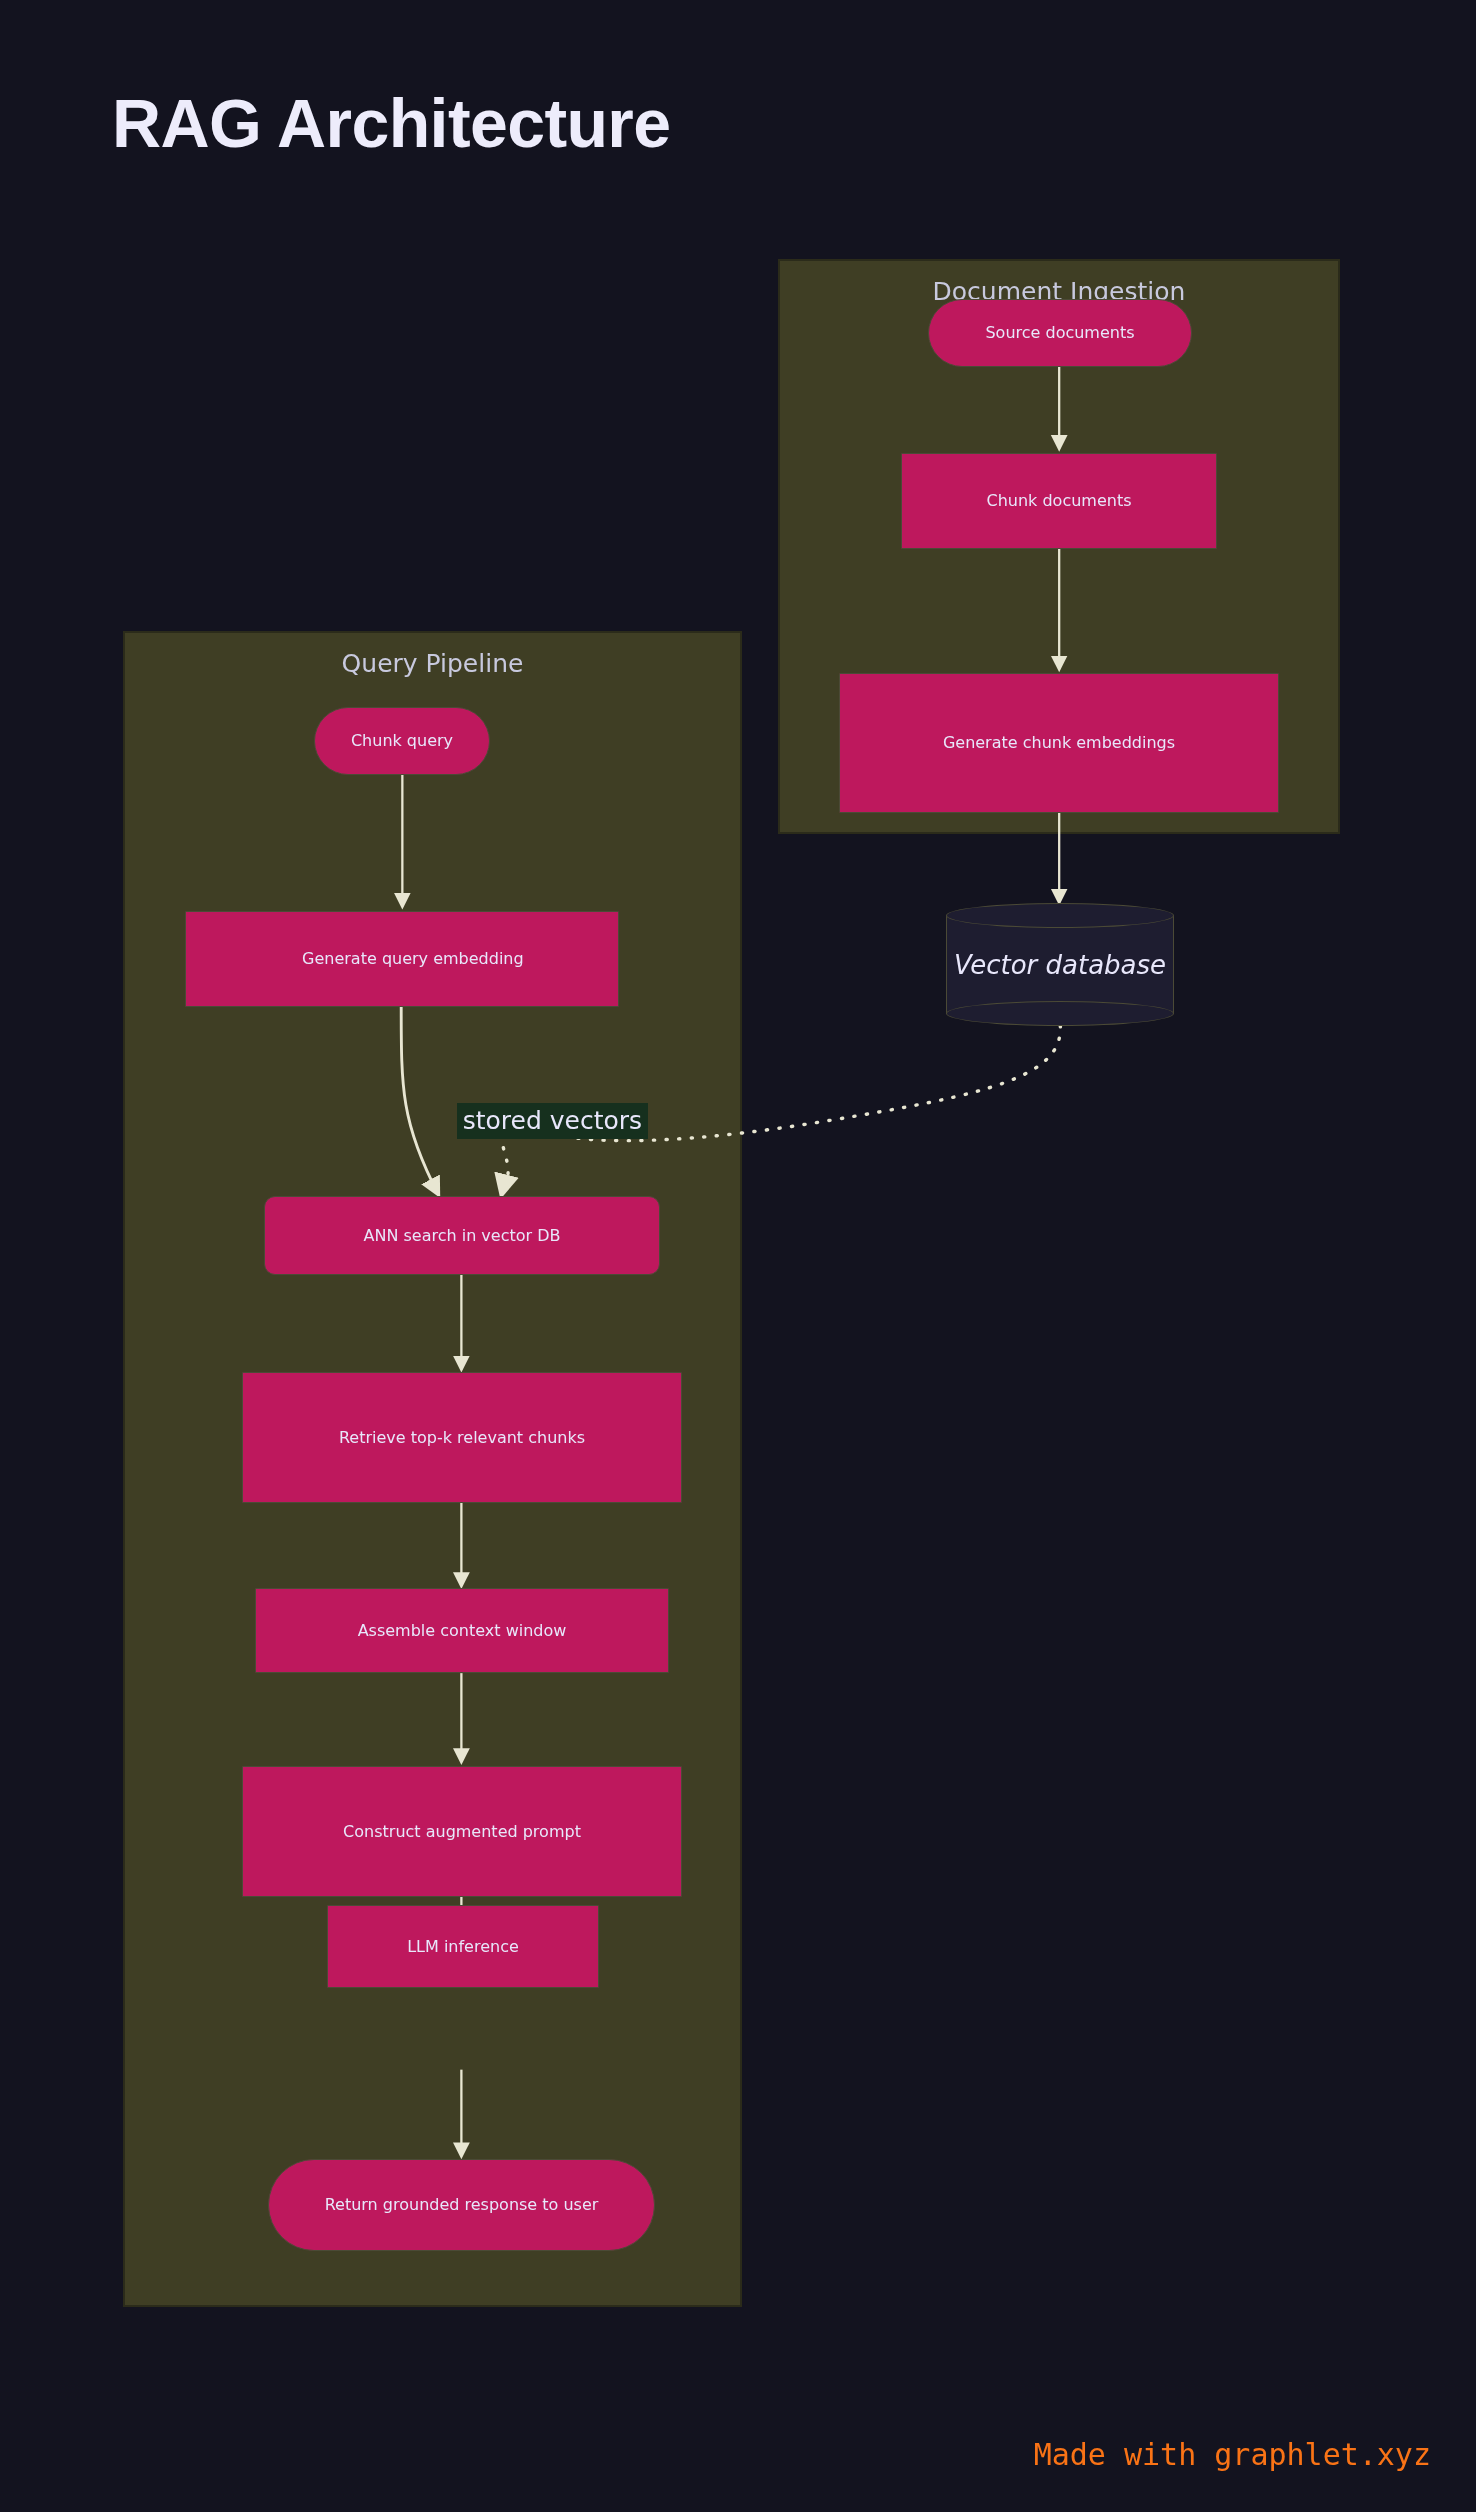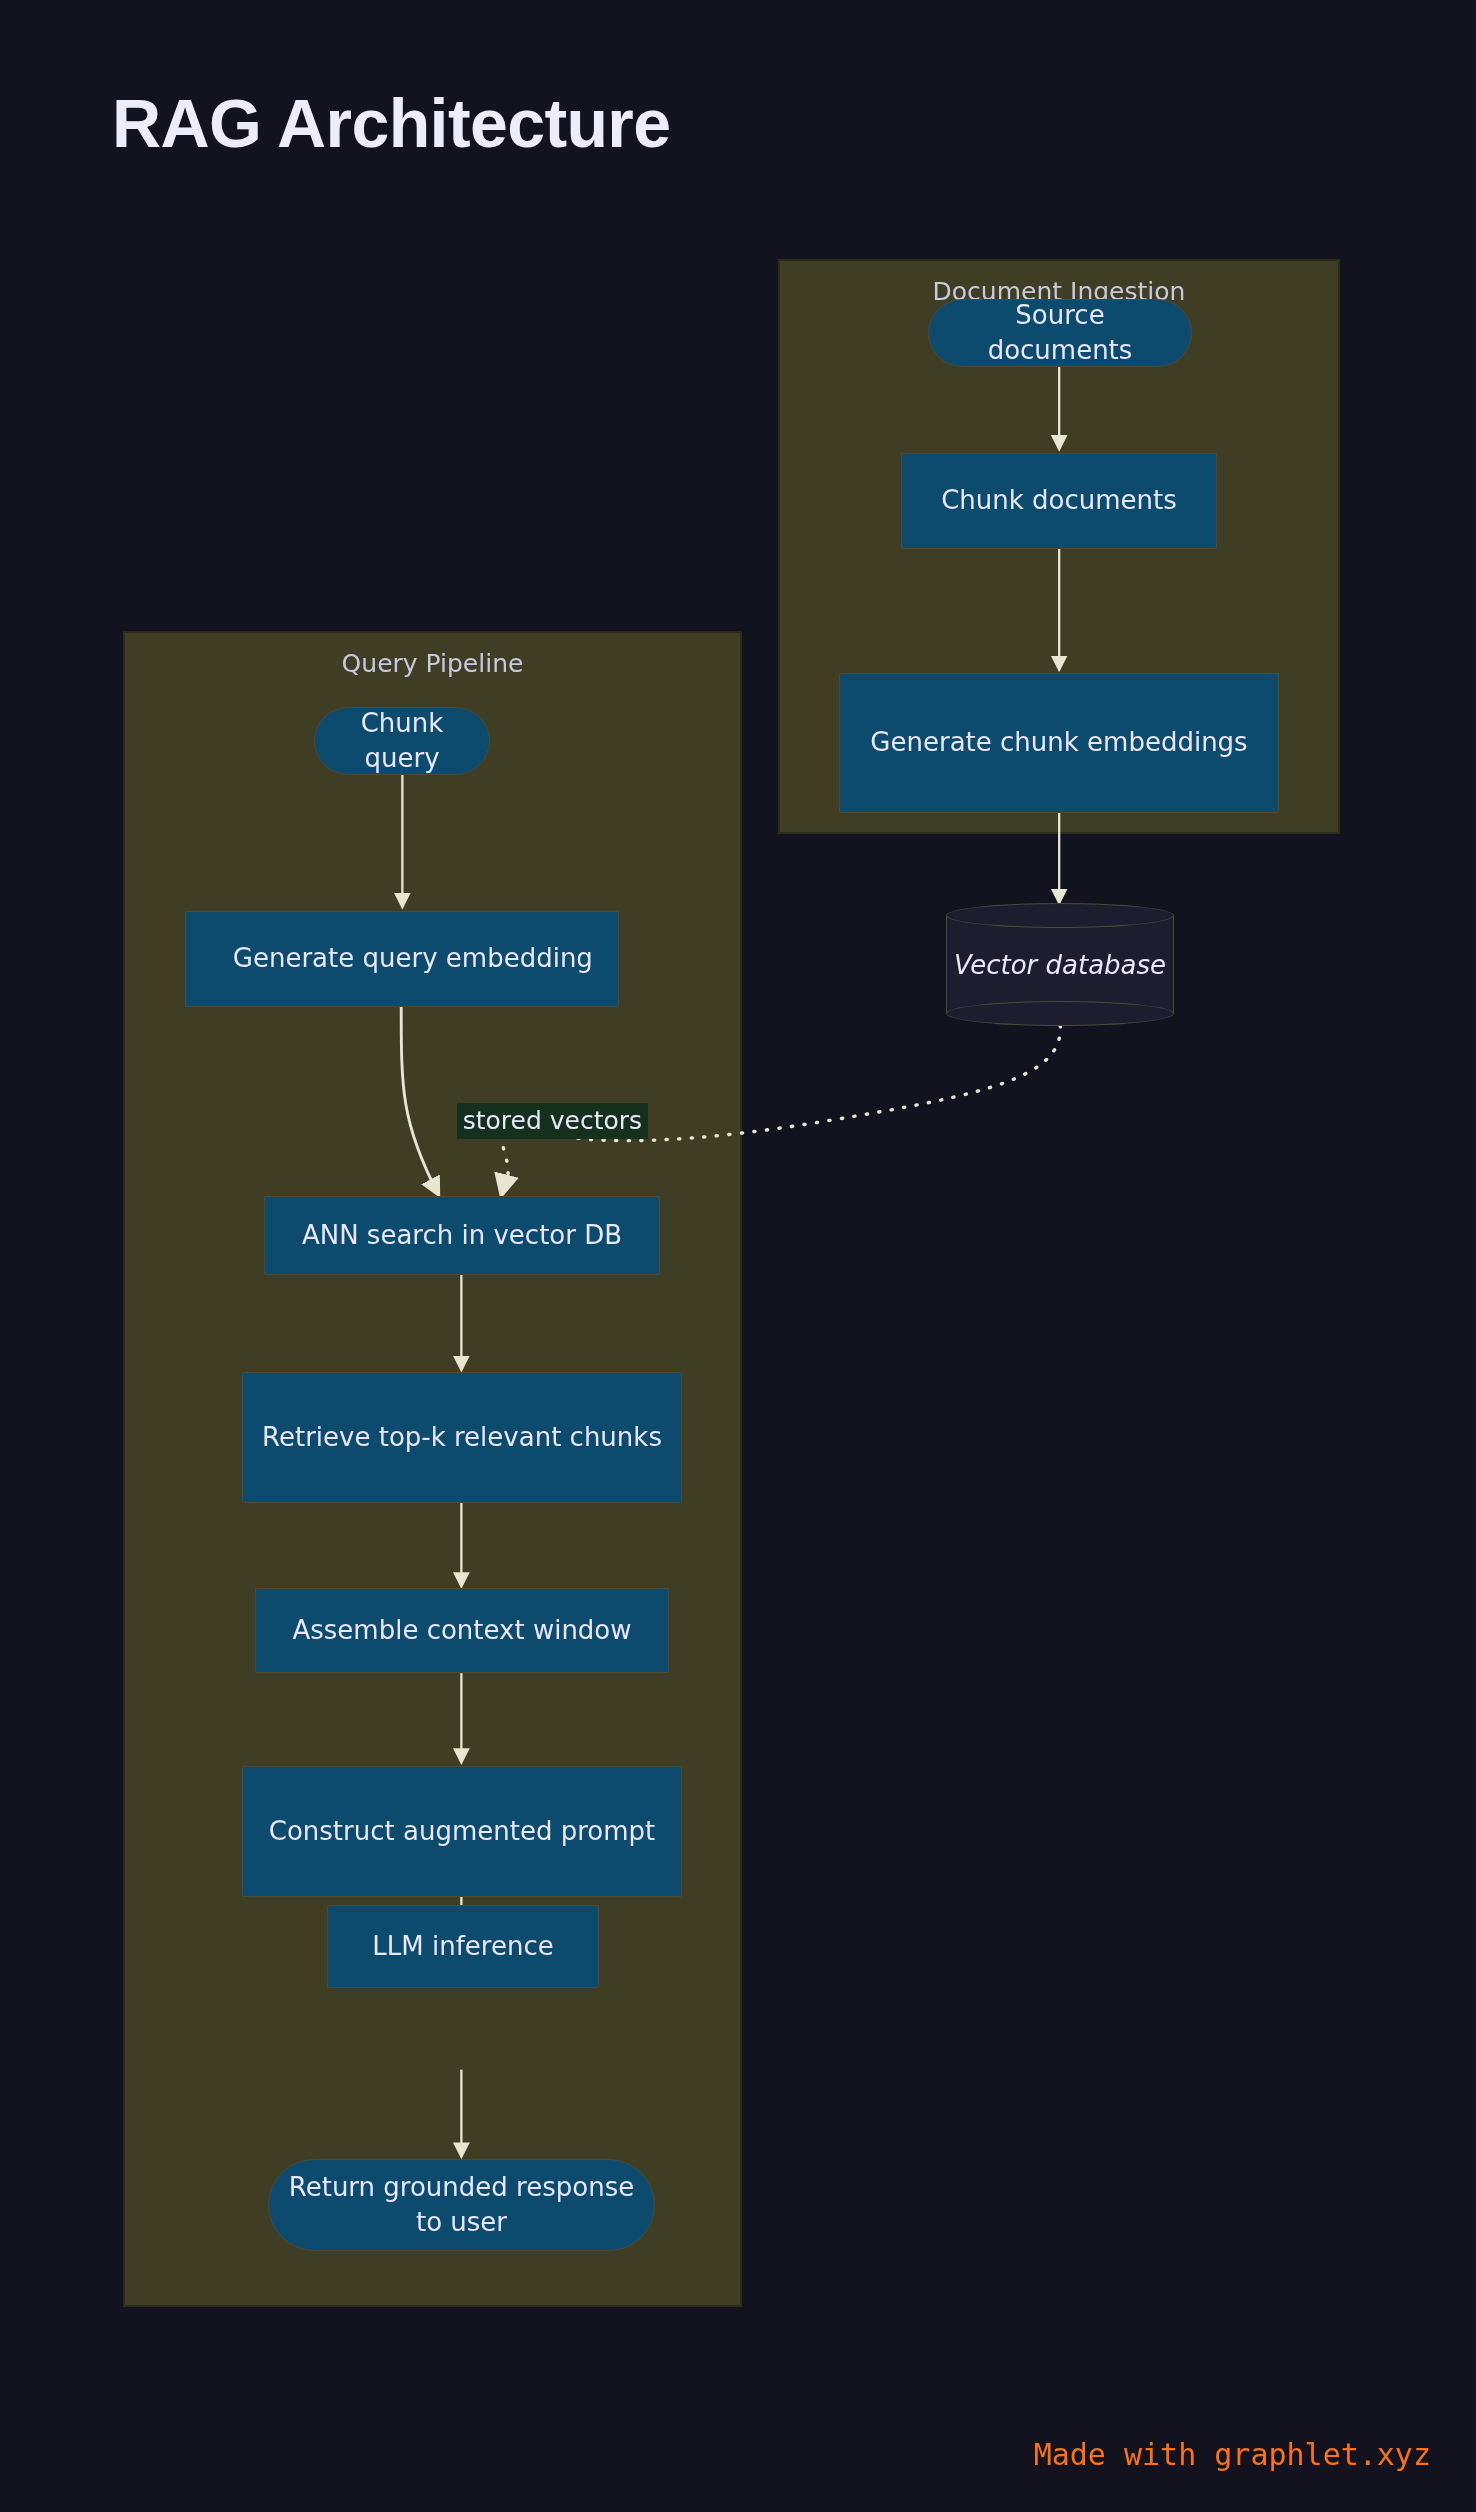--- a/index.html
+++ b/index.html
@@ -29,27 +29,27 @@
     position:absolute; left:0; right:0;
     text-align:center;
     font-family:"DejaVu Sans", sans-serif;
     font-size:25px;
     color:#c8c9de;
     white-space:nowrap;
   }
 
   .node {
     position:absolute;
-    background:#0c4a6e;
+    background:#be185d;
     border:1.1px solid #4b4a36;
     display:flex; align-items:center; justify-content:center;
     text-align:center;
     color:#e8e7fb;
     font-family:"DejaVu Sans", sans-serif;
-    font-size:26px;
+    font-size:16px;
     line-height:1.36;
     padding:0 10.3px;
   }
   .node.rect { border-radius:1.1px; }
   .node.stadium { border-radius:572px; }
 
   .cylinder {
     position:absolute;
   }
   .cylinder .cyl-body {
@@ -171,21 +171,21 @@
   </div>
 
   <div class="node stadium" style="left:314px; top:707px; width:176px; height:68px;">
     <span>Chunk query</span>
   </div>
 
   <div class="node rect" style="left:185px; top:911px; width:434px; height:96px;padding-left:32px;">
     <span>Generate query embedding</span>
   </div>
 
-  <div class="node rect" style="left:264px; top:1196px; width:396px; height:79px;">
+  <div class="node rect" style="left:264px; top:1196px; width:396px; height:79px;border-radius:11px;">
     <span>ANN search in vector DB</span>
   </div>
 
   <div class="node rect" style="left:242px; top:1372px; width:440px; height:131px;">
     <span>Retrieve top-k relevant chunks</span>
   </div>
 
   <div class="node rect" style="left:255px; top:1588px; width:414px; height:85px;">
     <span>Assemble context window</span>
   </div>

